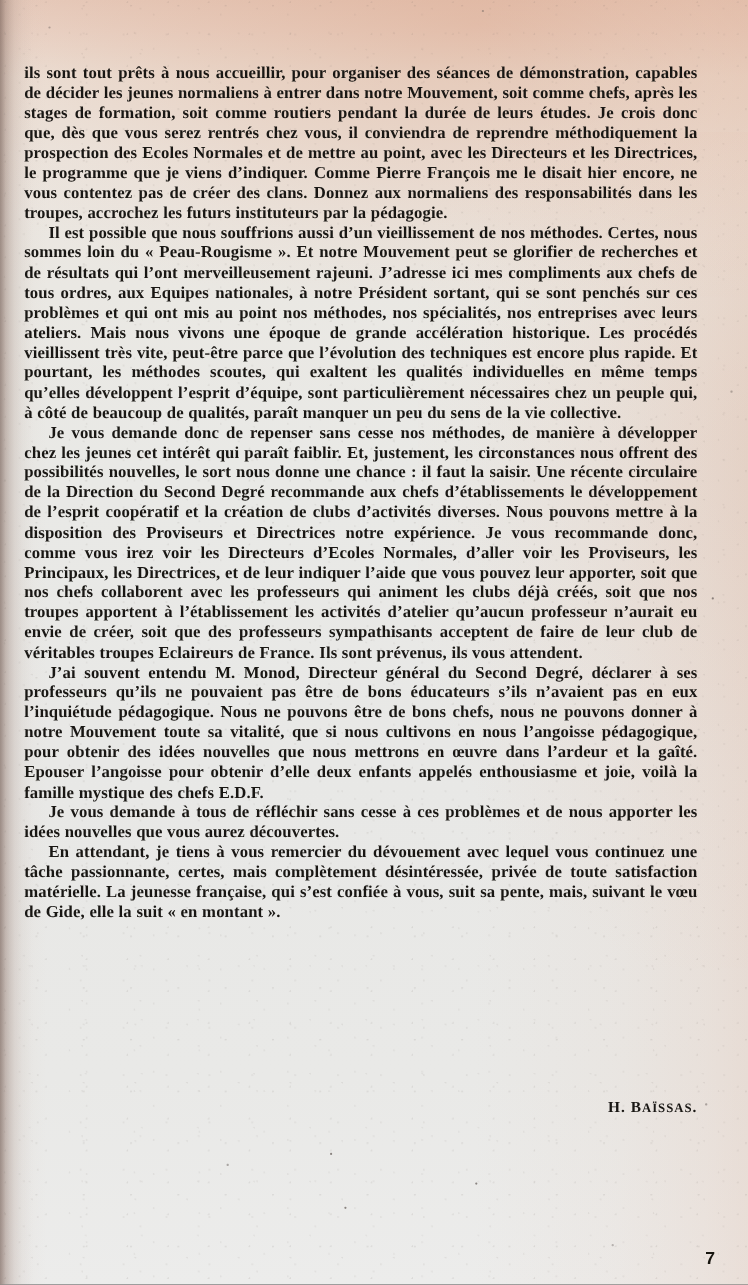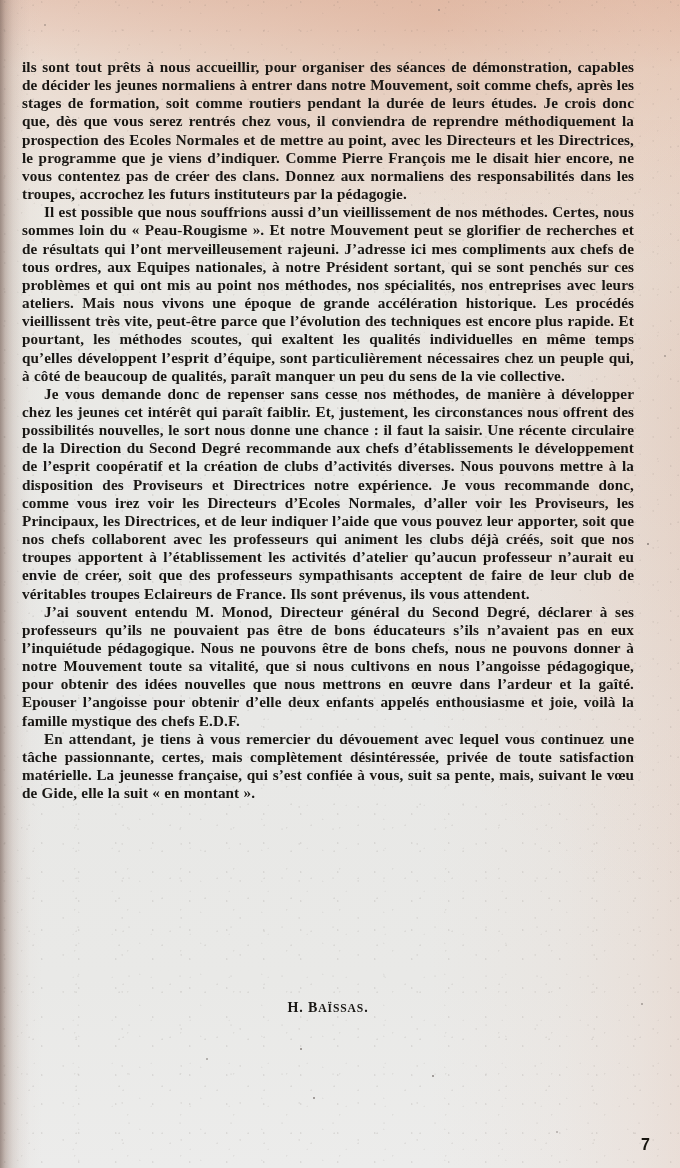--- a/index.html
+++ b/index.html
@@ -129,21 +129,21 @@
   }
   .text-block p.no-indent {
     text-indent: 0;
   }
 
   .signature {
     position: absolute;
     left: 22px;
     top: 1000px;
     width: 612px;
-    text-align: center;
+    text-align: right;
     padding-right: 34px;
     color: #191714;
     font-size: 14px;
     font-weight: 700;
     letter-spacing: 0.9px;
   }
   .signature .sc {
     font-size: 11.6px;
   }
 
@@ -183,20 +183,21 @@
   <div class="speck" style="left:641px;top:1003px;width:1.5px;height:1.5px;opacity:.5;"></div>
   <div class="speck" style="left:44px;top:24px;width:2px;height:2px;opacity:.45;"></div>
   <div class="speck" style="left:438px;top:9px;width:2px;height:2px;opacity:.5;"></div>
   <div class="speck" style="left:556px;top:1131px;width:1.5px;height:1.5px;opacity:.4;"></div>
 
   <div class="text-block ink-soft">
     <p class="no-indent">ils sont tout prêts à nous accueillir, pour organiser des séances de démonstration, capables de décider les jeunes normaliens à entrer dans notre Mouvement, soit comme chefs, après les stages de formation, soit comme routiers pendant la durée de leurs études. Je crois donc que, dès que vous serez rentrés chez vous, il conviendra de reprendre méthodiquement la prospection des Ecoles Normales et de mettre au point, avec les Directeurs et les Directrices, le programme que je viens d’indiquer. Comme Pierre François me le disait hier encore, ne vous contentez pas de créer des clans. Donnez aux normaliens des responsabilités dans les troupes, accrochez les futurs instituteurs par la pédagogie.</p>
     <p>Il est possible que nous souffrions aussi d’un vieillissement de nos méthodes. Certes, nous sommes loin du « Peau-Rougisme ». Et notre Mouvement peut se glorifier de recherches et de résultats qui l’ont merveilleusement rajeuni. J’adresse ici mes compliments aux chefs de tous ordres, aux Equipes nationales, à notre Président sortant, qui se sont penchés sur ces problèmes et qui ont mis au point nos méthodes, nos spécialités, nos entreprises avec leurs ateliers. Mais nous vivons une époque de grande accélération historique. Les procédés vieillissent très vite, peut-être parce que l’évolution des techniques est encore plus rapide. Et pourtant, les méthodes scoutes, qui exaltent les qualités individuelles en même temps qu’elles développent l’esprit d’équipe, sont particulièrement nécessaires chez un peuple qui, à côté de beaucoup de qualités, paraît manquer un peu du sens de la vie collective.</p>
     <p>Je vous demande donc de repenser sans cesse nos méthodes, de manière à développer chez les jeunes cet intérêt qui paraît faiblir. Et, justement, les circonstances nous offrent des possibilités nouvelles, le sort nous donne une chance : il faut la saisir. Une récente circulaire de la Direction du Second Degré recommande aux chefs d’établissements le développement de l’esprit coopératif et la création de clubs d’activités diverses. Nous pouvons mettre à la disposition des Proviseurs et Directrices notre expérience. Je vous recommande donc, comme vous irez voir les Directeurs d’Ecoles Normales, d’aller voir les Proviseurs, les Principaux, les Directrices, et de leur indiquer l’aide que vous pouvez leur apporter, soit que nos chefs collaborent avec les professeurs qui animent les clubs déjà créés, soit que nos troupes apportent à l’établissement les activités d’atelier qu’aucun professeur n’aurait eu envie de créer, soit que des professeurs sympathisants acceptent de faire de leur club de véritables troupes Eclaireurs de France. Ils sont prévenus, ils vous attendent.</p>
     <p>J’ai souvent entendu M. Monod, Directeur général du Second Degré, déclarer à ses professeurs qu’ils ne pouvaient pas être de bons éducateurs s’ils n’avaient pas en eux l’inquiétude pédagogique. Nous ne pouvons être de bons chefs, nous ne pouvons donner à notre Mouvement toute sa vitalité, que si nous cultivons en nous l’angoisse pédagogique, pour obtenir des idées nouvelles que nous mettrons en œuvre dans l’ardeur et la gaîté. Epouser l’angoisse pour obtenir d’elle deux enfants appelés enthousiasme et joie, voilà la famille mystique des chefs E.D.F.</p>
+    <p>Je vous demande à tous de réfléchir sans cesse à ces problèmes et de nous apporter les idées nouvelles que vous aurez découvertes.</p>
     <p>En attendant, je tiens à vous remercier du dévouement avec lequel vous continuez une tâche passionnante, certes, mais complètement désintéressée, privée de toute satisfaction matérielle. La jeunesse française, qui s’est confiée à vous, suit sa pente, mais, suivant le vœu de Gide, elle la suit « en montant ».</p>
   </div>
 
   <div class="signature ink-soft"><span>H. B</span><span class="sc">AÏSSAS</span><span>.</span></div>
 
   <div class="folio ink-soft">7</div>
 
 </div>
 
 </body></html>

